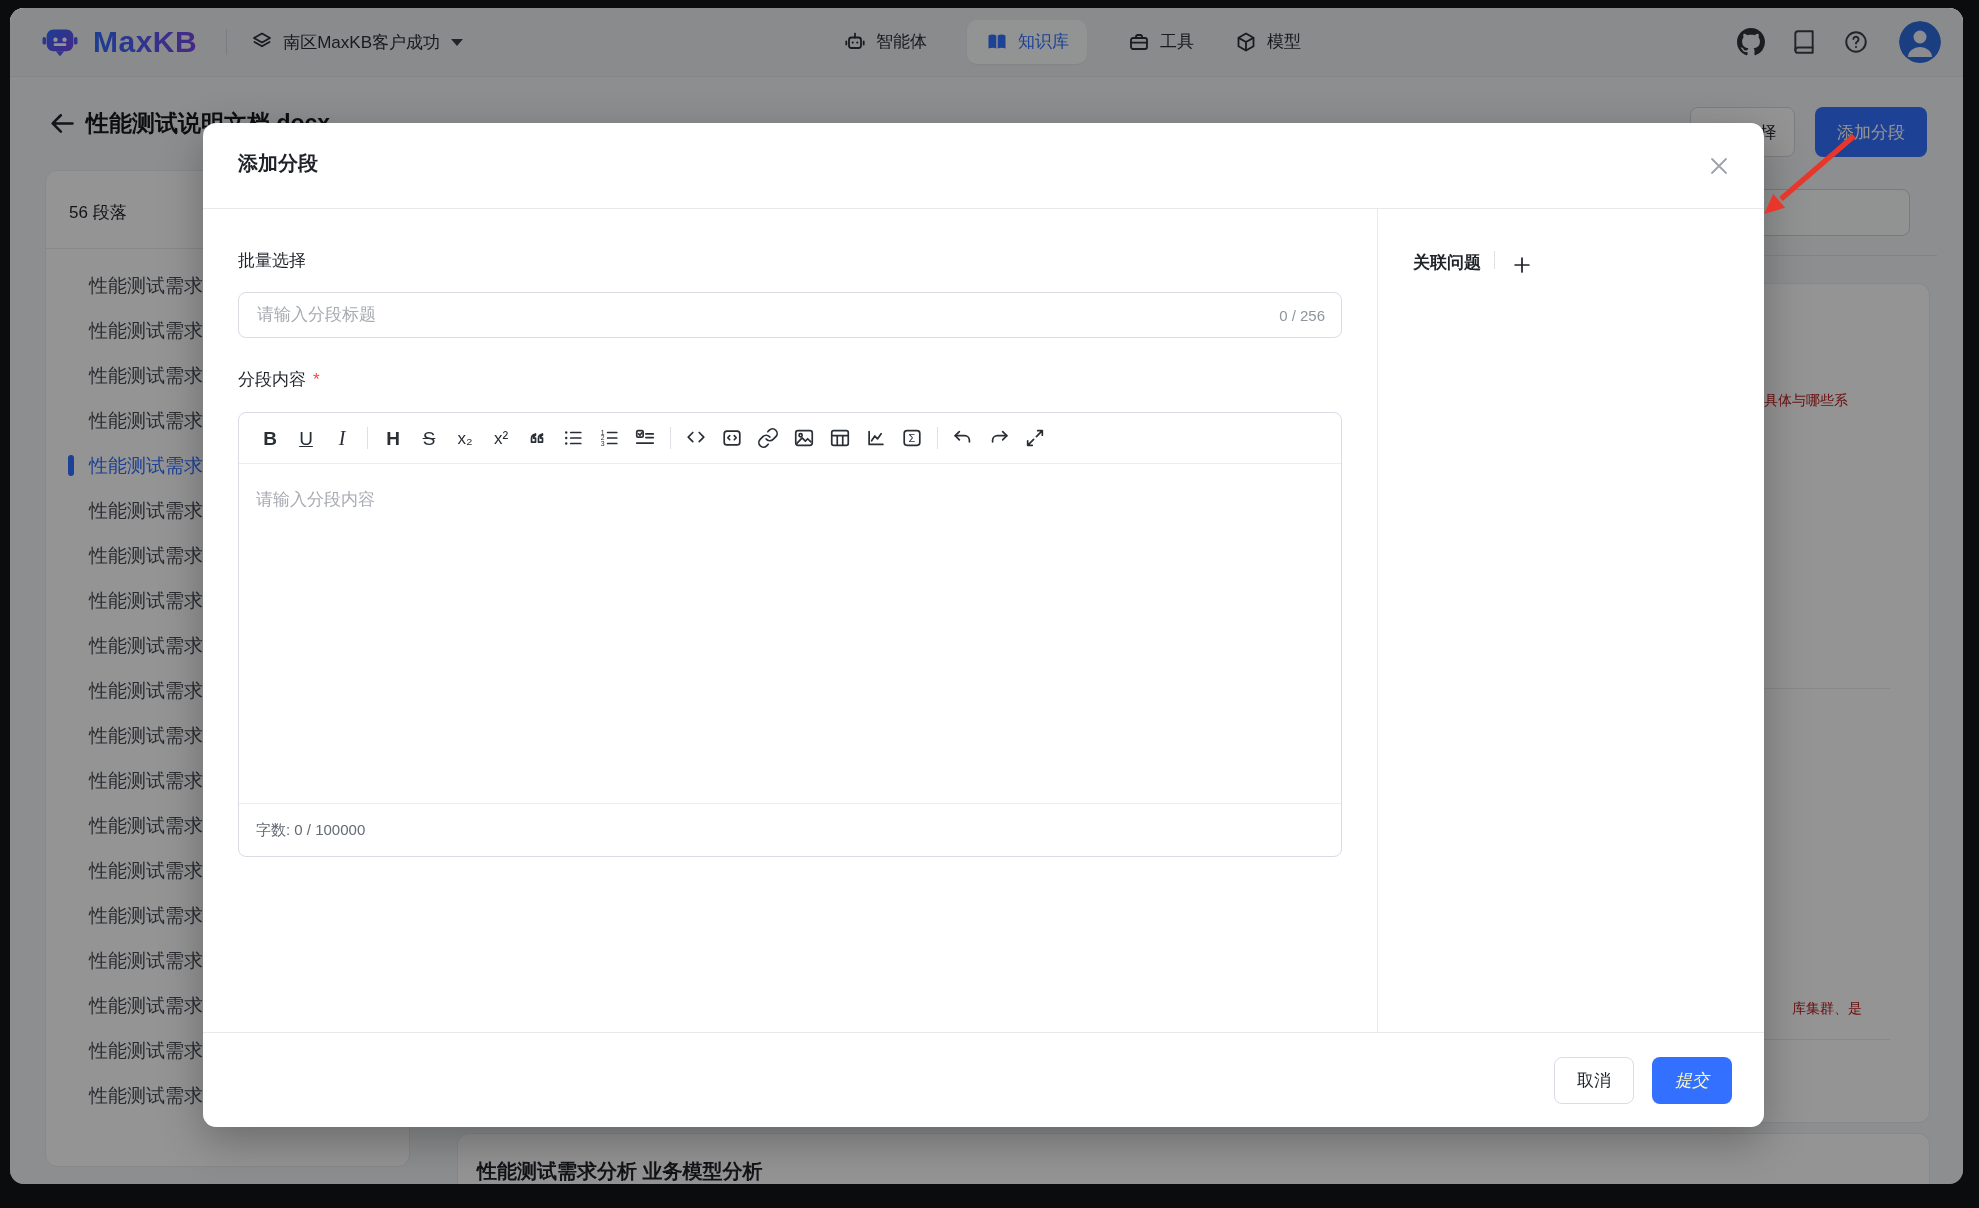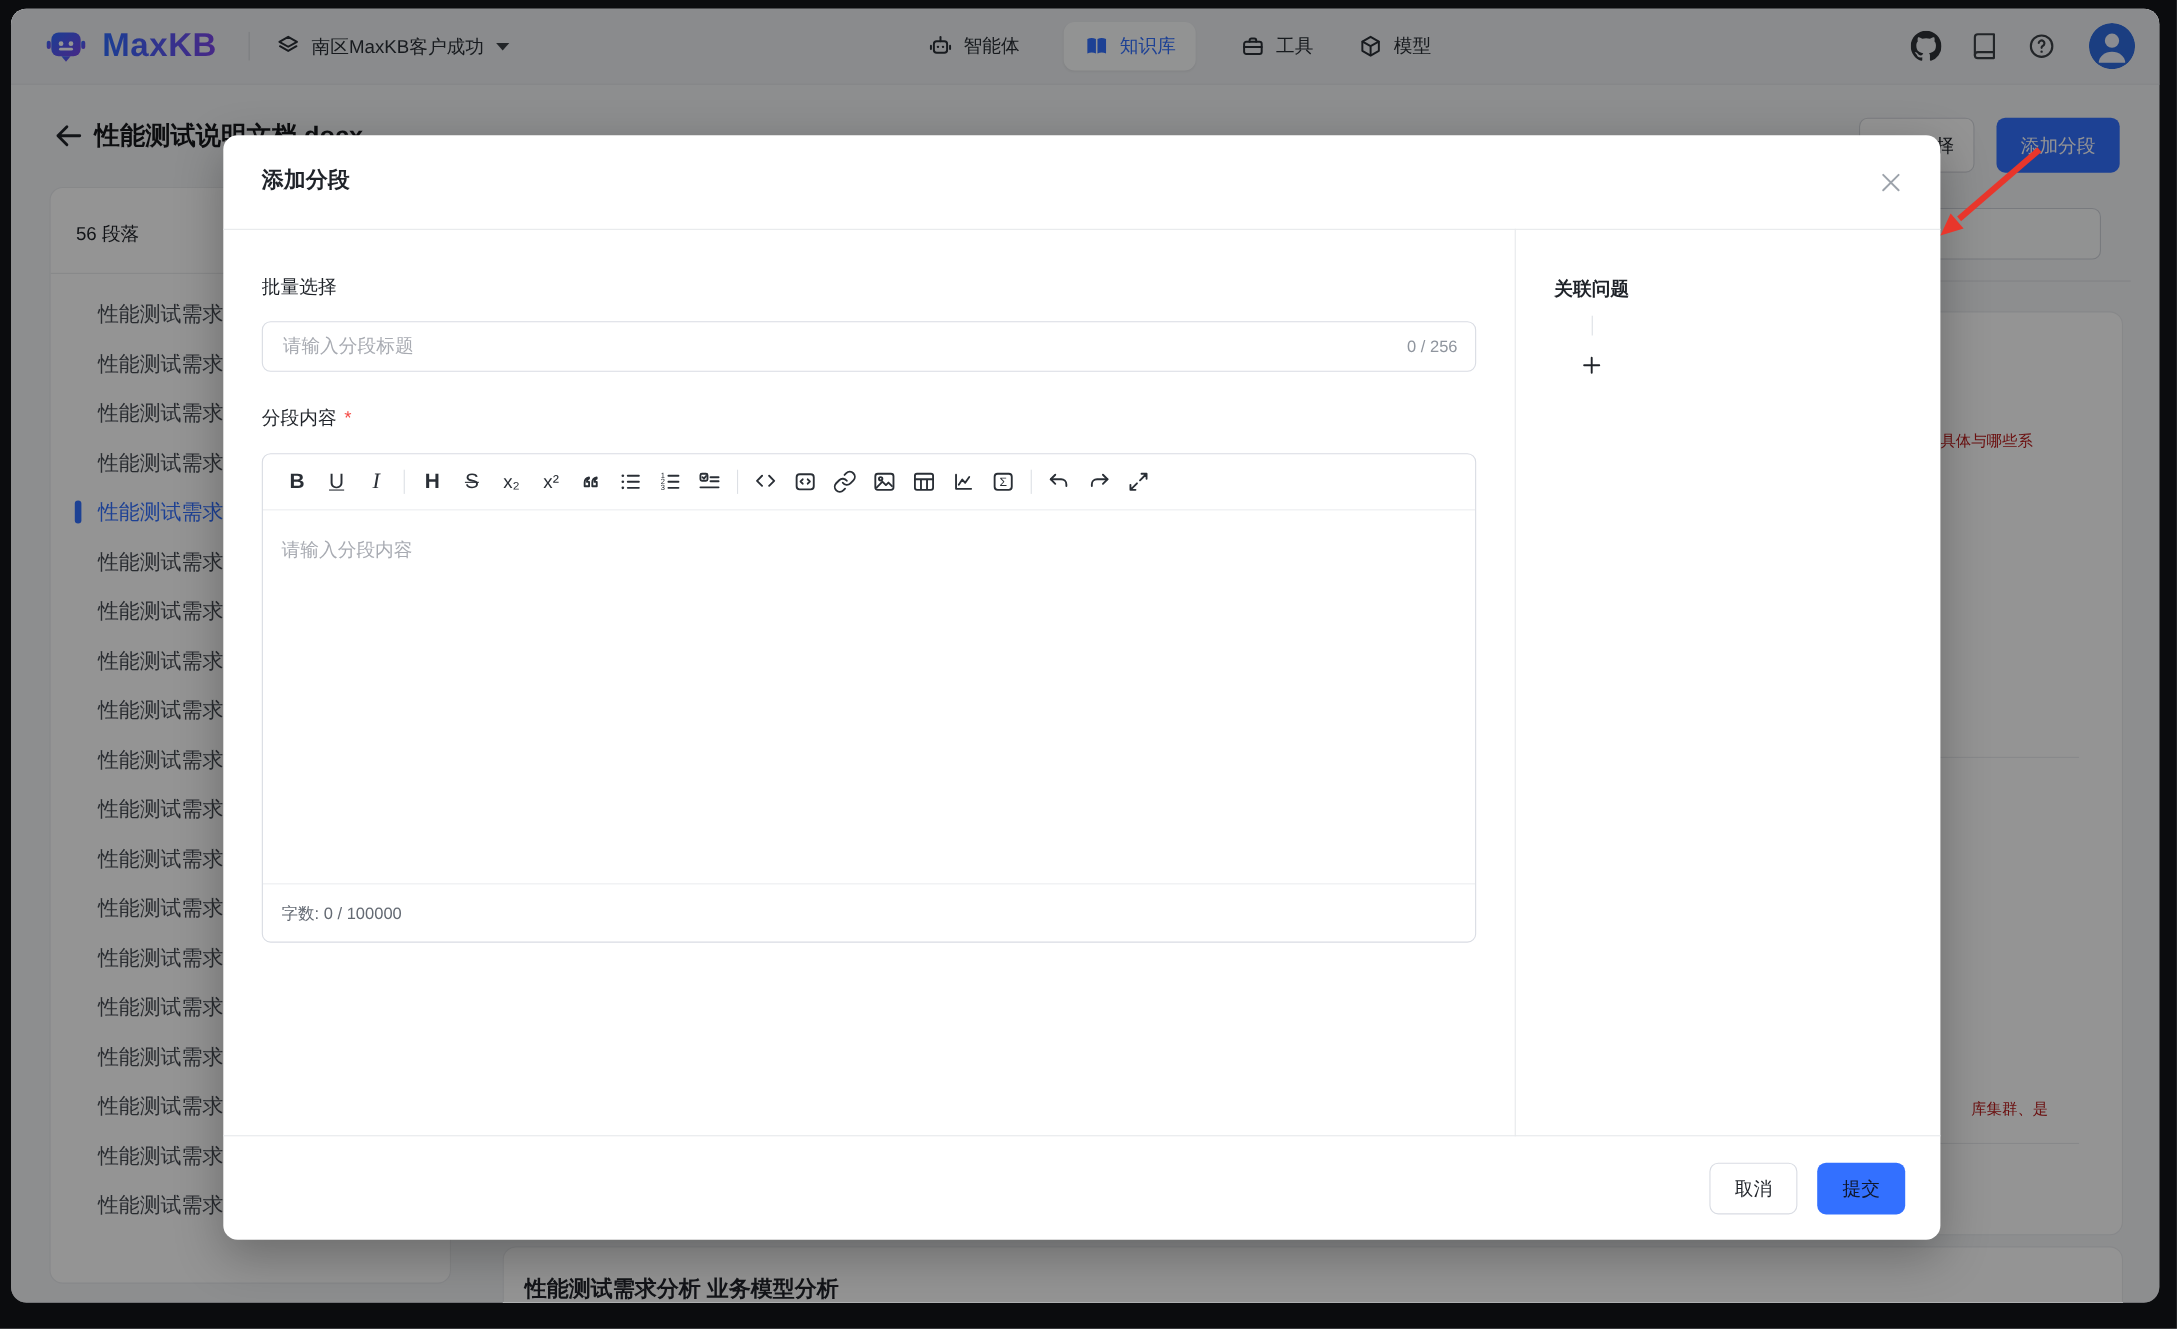--- a/index.html
+++ b/index.html
@@ -92,31 +92,31 @@
   .tg-underline{font-weight:500;text-decoration:underline;}
   .tg-italic{font-weight:500;font-style:italic;font-family:"Liberation Serif","DejaVu Serif",serif;font-size:20px;}
   .tg-strike{font-weight:500;text-decoration:line-through;}
   .tg-sub,.tg-sup{font-size:17px;font-weight:500;}
   .ti{display:block;}
   .ti *{vector-effect:non-scaling-stroke;}
   .editor-body{flex:1;position:relative;}
   .editor-ph{position:absolute;left:17px;top:24px;font-size:17px;color:#a8abb2;}
   .editor-footer{height:52px;flex:none;border-top:1px solid #ebedf0;display:flex;align-items:center;
     padding:0 17px;font-size:15px;color:#646a73;}
-  .related-head{position:absolute;left:1210px;top:128px;display:flex;align-items:center;gap:13px;flex-direction:column;}
+  .related-head{position:absolute;left:1210px;top:128px;display:flex;align-items:flex-start;gap:13px;}
   .related-label{font-size:17px;font-weight:600;color:#1f2329;}
   .related-sep{width:1px;height:18px;background:#dde0e5;}
   .plus-btn{width:28px;height:28px;display:flex;align-items:center;justify-content:center;border:none;
     background:none;padding:0;color:#1f2329;cursor:pointer;border-radius:6px;}
   .modal-footer{position:absolute;left:0;right:0;bottom:0;height:94px;border-top:1px solid #e7e9ec;
     display:flex;align-items:center;justify-content:flex-end;gap:18px;padding-right:32px;}
   .btn{height:47px;min-width:80px;padding:0 21px;border-radius:8px;font-size:17px;display:flex;
     align-items:center;justify-content:center;box-sizing:border-box;cursor:pointer;font-family:inherit;}
   .btn-cancel{background:#fff;border:1px solid #d9dce3;color:#1f2329;}
-  .btn-submit{background:#3370ff;border:none;color:#0f172a;}
+  .btn-submit{background:#3370ff;border:none;color:#fef9c3;font-style:italic;}
   
   .arrow-svg{position:absolute;left:1740px;top:118px;z-index:200;pointer-events:none;}
 </style>
 </head>
 <body>
 
 <div class="window">
 
   <div class="navbar">
     <div class="nav-left">

